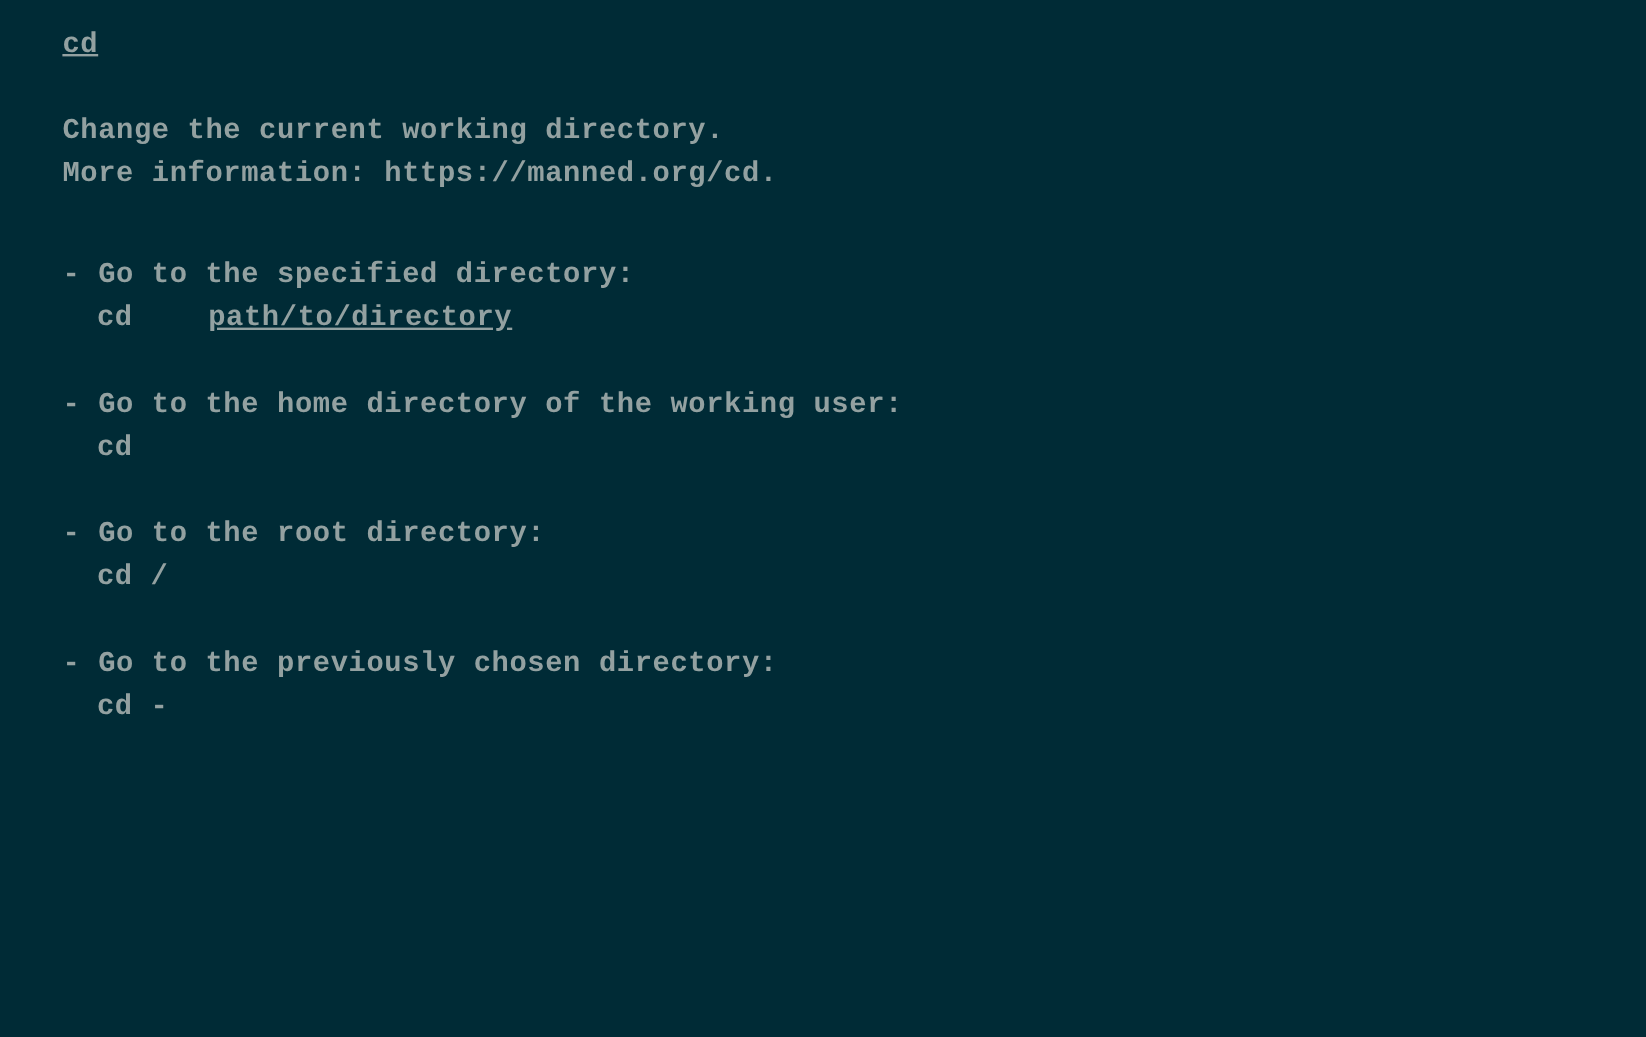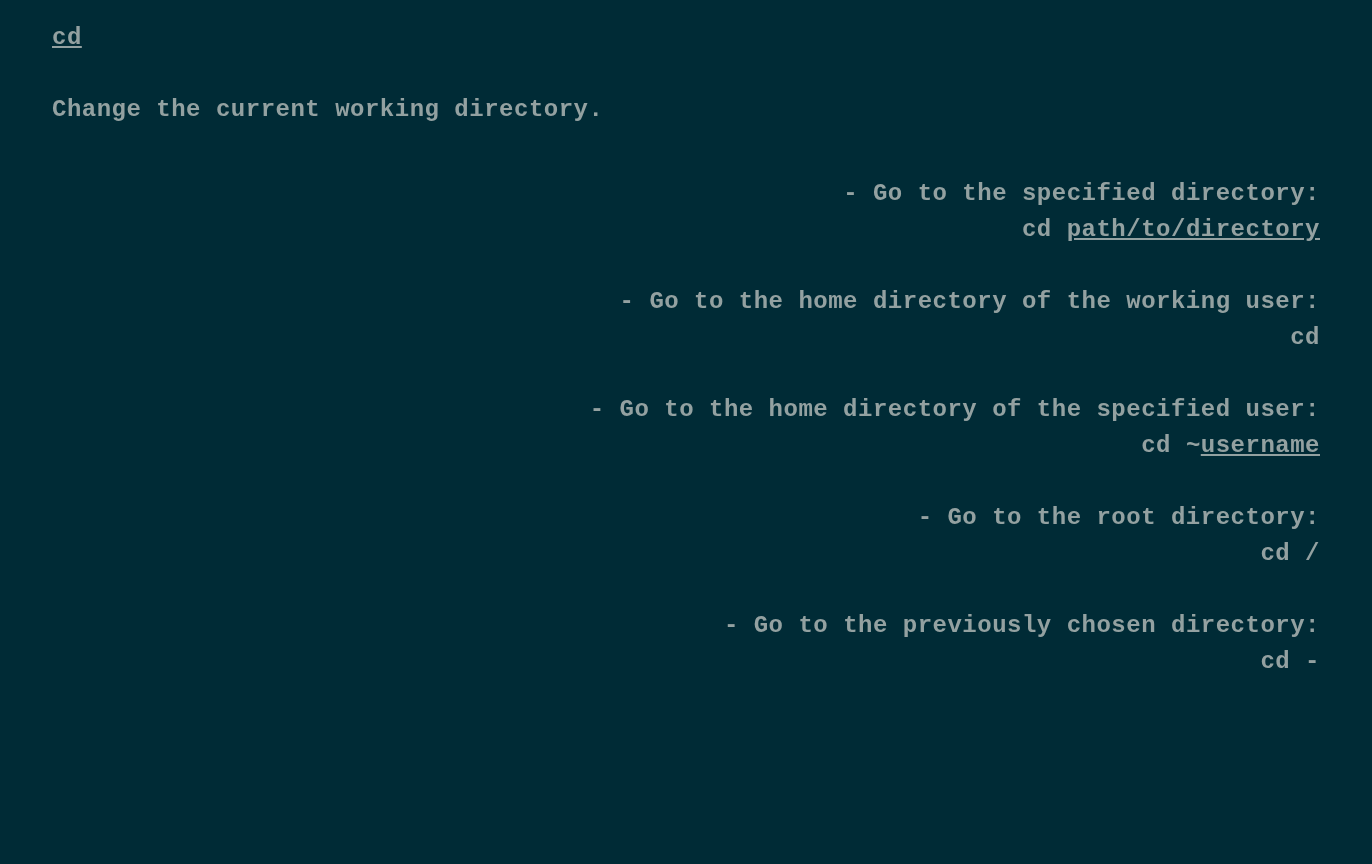--- a/index.html
+++ b/index.html
@@ -21,59 +21,56 @@
     }
     .title {
       text-decoration: underline;
       margin-bottom: 36px;
     }
     .description {
       margin-bottom: 48px;
     }
     .example {
       margin-bottom: 36px;
-      text-align: right;
     }
     .example:last-child {
       margin-bottom: 0;
     }
     .desc-line {
       display: block;
     }
     .cmd-line {
       display: block;
       padding-left: 2ch;
     }
     .underline {
       text-decoration: underline;
+      margin-left: 48px;
     }
   </style>
 </head>
 <body>
 
 <div class="title">cd</div>
 
 <div class="description">
   <span>Change the current working directory.</span><br>
+  <span>More information: https://manned.org/cd.</span>
 </div>
 
 <div id="examples-container">
     <div class="example">
       <span class="desc-line">- Go to the specified directory:</span>
       <span class="cmd-line"><span>cd </span><span class="underline">path/to/directory</span></span>
     </div>
     <div class="example">
       <span class="desc-line">- Go to the home directory of the working user:</span>
       <span class="cmd-line"><span>cd</span></span>
     </div>
     <div class="example">
-      <span class="desc-line">- Go to the home directory of the specified user:</span>
-      <span class="cmd-line"><span>cd ~</span><span class="underline">username</span></span>
-    </div>
-    <div class="example">
       <span class="desc-line">- Go to the root directory:</span>
       <span class="cmd-line"><span>cd /</span></span>
     </div>
     <div class="example">
       <span class="desc-line">- Go to the previously chosen directory:</span>
       <span class="cmd-line"><span>cd -</span></span>
     </div>
   </div>
 
 </body></html>

